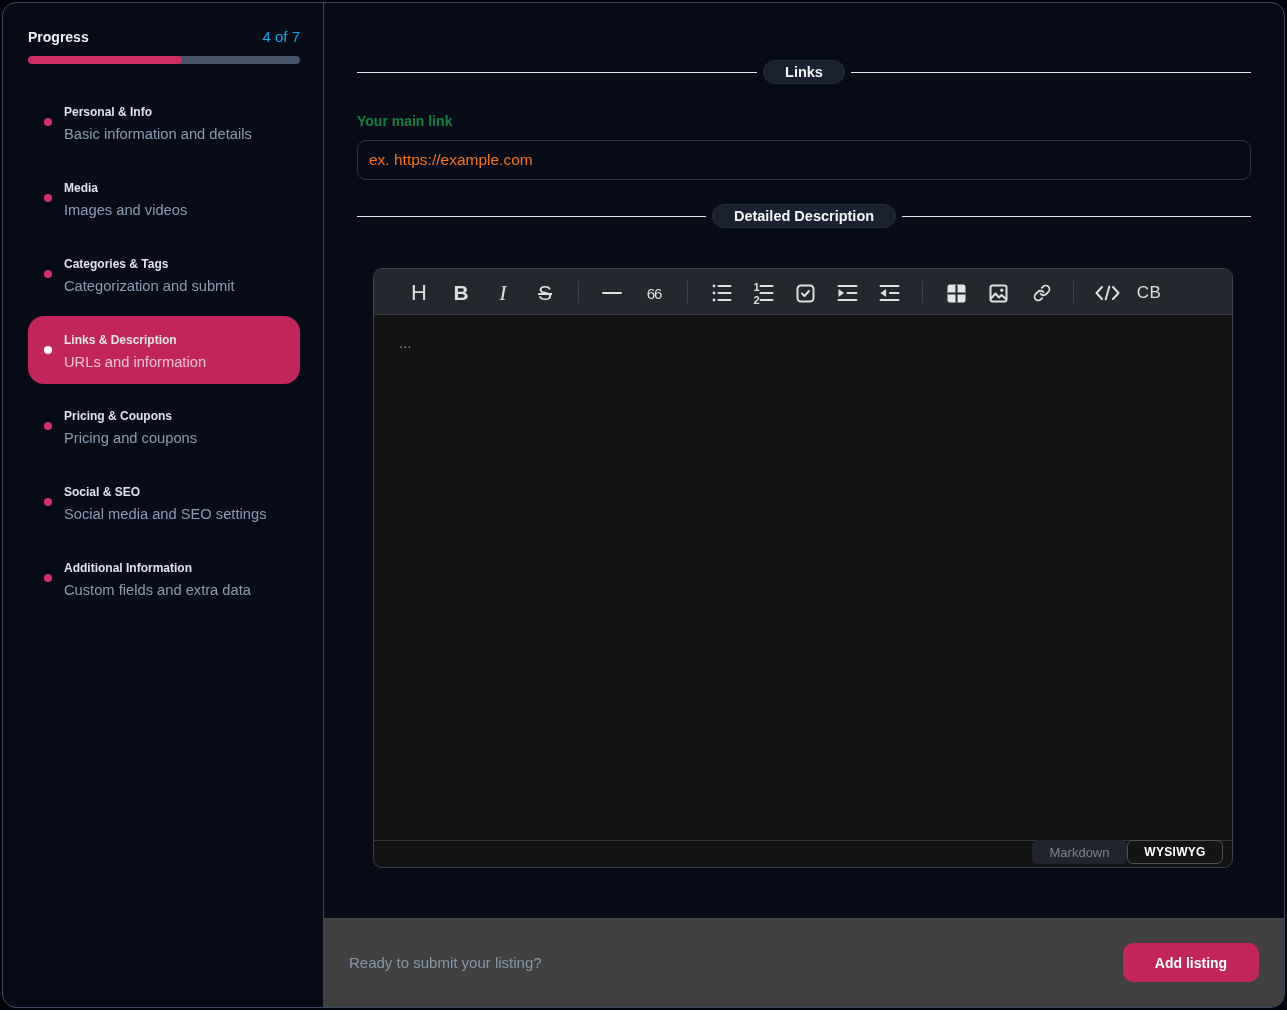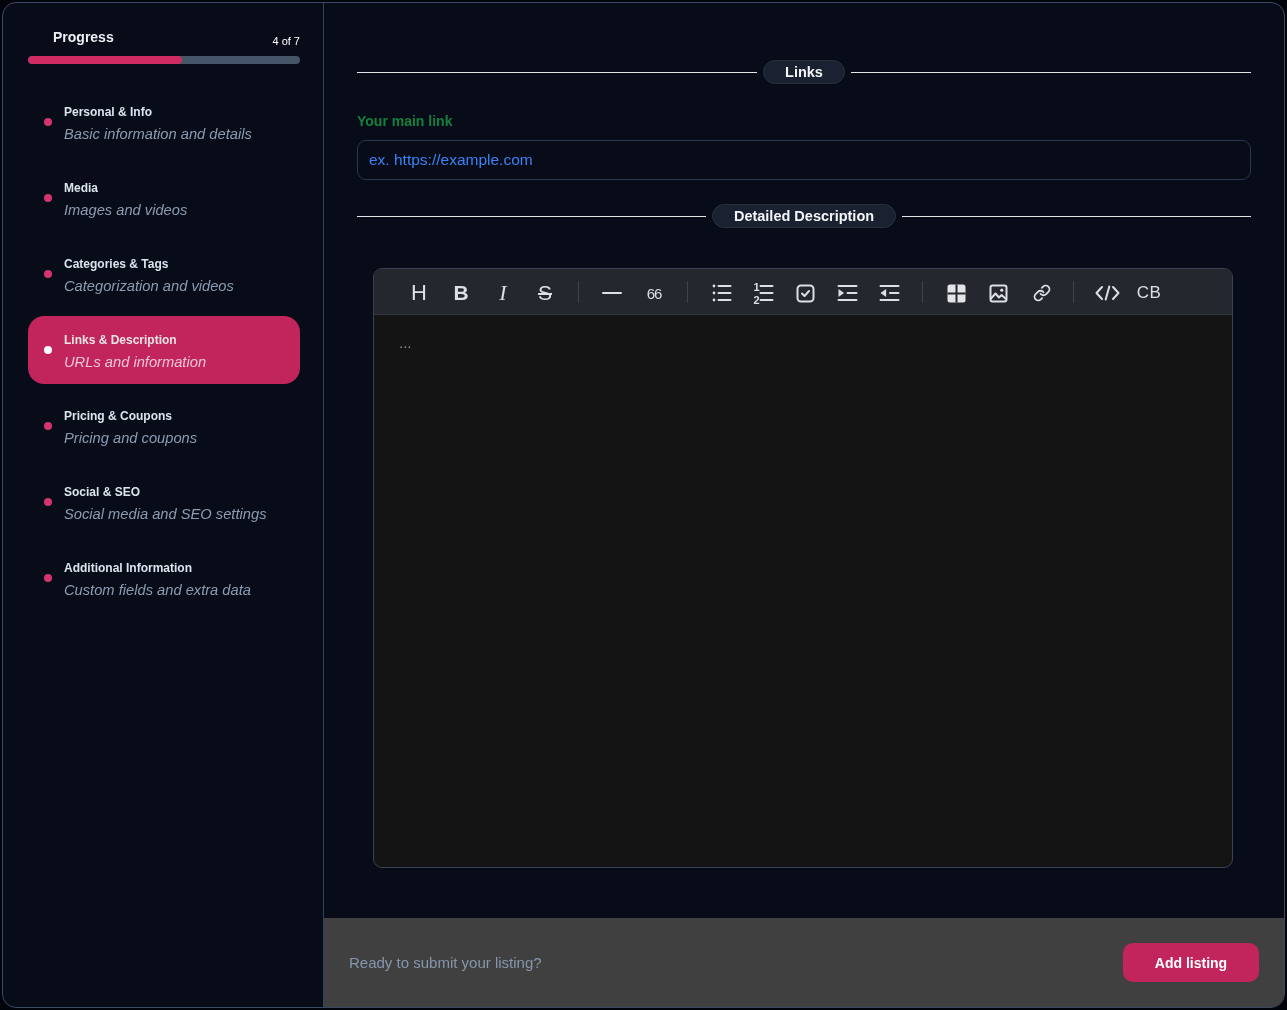--- a/index.html
+++ b/index.html
@@ -5,51 +5,51 @@
   * { margin:0; padding:0; box-sizing:border-box; }
   html,body { width:1287px; height:1010px; overflow:hidden; }
   body { background:#02040c; font-family:"Liberation Sans", sans-serif; }
   .shell {
     position:absolute; left:2px; top:2px; width:1283px; height:1006px;
     background:#070c18; border:1px solid #3a4a63; border-radius:14px;
     display:flex; overflow:hidden;
   }
   
   aside { width:321px; border-right:1px solid #33415a; padding:25px 23px 0 25px; flex-shrink:0; }
-  .phead { display:flex; justify-content:space-between; align-items:flex-end;margin-left:25px; }
+  .phead { display:flex; justify-content:space-between; align-items:flex-start; }
   .phead .t { color:#edf1f6; font-size:14px; font-weight:700; line-height:19px; }
-  .phead .n { color:#ffffff; font-size:11px; }
+  .phead .n { color:#0ea5e9; font-size:15px; }
   .pbar { margin-top:9px; height:8px; border-radius:4px; background:#475569; overflow:hidden; }
   .pbar .fill { width:56.5%; height:100%; background:#d02c64; border-radius:4px; }
   nav { margin-top:31px; }
   .step { position:relative; height:76px; padding:6px 10px 0 36px; }
   .step .dot { position:absolute; left:16px; top:22.5px; width:8px; height:8px; border-radius:50%; background:#d6336c; z-index:1; }
   .step .tt { position:relative; color:#dde4ee; font-size:12px; font-weight:700; line-height:22px; }
-  .step .st { position:relative; color:#8c9cb2; font-size:14.7px; line-height:22px;font-style:italic; }
+  .step .st { position:relative; color:#8c9cb2; font-size:14.7px; line-height:22px; }
   .step.active::before { content:''; position:absolute; left:0; right:0; top:-7px; height:68px;
     background:#c2255c; border-radius:16px; }
   .step.active .dot { background:#ffffff; }
   .step.active .tt { color:#e5e5e5; }
   .step.active .st { color:#e9c5d5; }
   
   main { flex:1; display:flex; flex-direction:column; min-width:0; }
   .content { padding:0 33px; }
   .divider { display:flex; align-items:center; height:24px; }
   .divider .line { flex:1; height:1px; background:#e3e5e9; }
   .divider .pill {
     margin:0 6px; height:24px; padding:0 21px; border-radius:12px;
     background:#1a2231; border:1px solid #27303f;
     display:flex; align-items:center; color:#f4f6f9; font-size:14.5px; font-weight:700;
   }
   .d1 { margin-top:57px; }
   .d2 { margin-top:24px; }
   label.fl { display:block; margin-top:29px; color:#15803d; font-size:14px; font-weight:700; }
   .input {
     margin-top:11px; height:40px; border:1px solid #293750; border-radius:9px;
-    display:flex; align-items:center; padding:0 11px; color:#3b82f6; font-size:15.5px;
+    display:flex; align-items:center; padding:0 11px; color:#f97316; font-size:15.5px;
   }
   
   .editor { margin:40px 18px 0 16px; height:600px; border:1px solid #3a4150; border-radius:9px;
     background:#141414; display:flex; flex-direction:column; overflow:hidden; }
   .toolbar { height:46px; background:#24272e; border-bottom:1px solid #33363e;
     display:flex; align-items:center; padding-left:29px; flex-shrink:0; }
   .tb { width:32px; height:32px; display:flex; align-items:center; justify-content:center;
     color:#dcdfe3; margin-right:10px; flex-shrink:0; padding-top:3px; }
   .tb svg { display:block; }
   .sep { width:1px; height:22px; background:#3e424b; margin:0 17px 0 7px; flex-shrink:0; }
@@ -93,21 +93,21 @@
           <div class="st">Basic information and details</div>
         </div>
       <div class="step">
           <span class="dot"></span>
           <div class="tt">Media</div>
           <div class="st">Images and videos</div>
         </div>
       <div class="step">
           <span class="dot"></span>
           <div class="tt">Categories &amp; Tags</div>
-          <div class="st">Categorization and videos</div>
+          <div class="st">Categorization and submit</div>
         </div>
       <div class="step active">
           <span class="dot"></span>
           <div class="tt">Links &amp; Description</div>
           <div class="st">URLs and information</div>
         </div>
       <div class="step">
           <span class="dot"></span>
           <div class="tt">Pricing &amp; Coupons</div>
           <div class="st">Pricing and coupons</div>
@@ -220,20 +220,26 @@
             <path d="M7 2L1.5 8l5.5 6"></path>
                 <path d="M18 2l5.5 6-5.5 6"></path>
                 <line x1="14.3" y1="1.5" x2="10.7" y2="14.5"></line>
               </svg>
             </div>
           <div class="tb bCB">CB</div>
         </div>
         <div class="ed-body">
             <span class="ph">...</span>
           </div>
+        <div class="ed-foot">
+          <div class="btns">
+              <div class="btn-md">Markdown</div>
+              <div class="btn-wy">WYSIWYG</div>
+            </div>
+        </div>
       </div>
     </div>
     <footer>
       <div class="msg">Ready to submit your listing?</div>
       <div class="btn-add">Add listing</div>
     </footer>
   </main>
 </div>
 
 </body></html>

